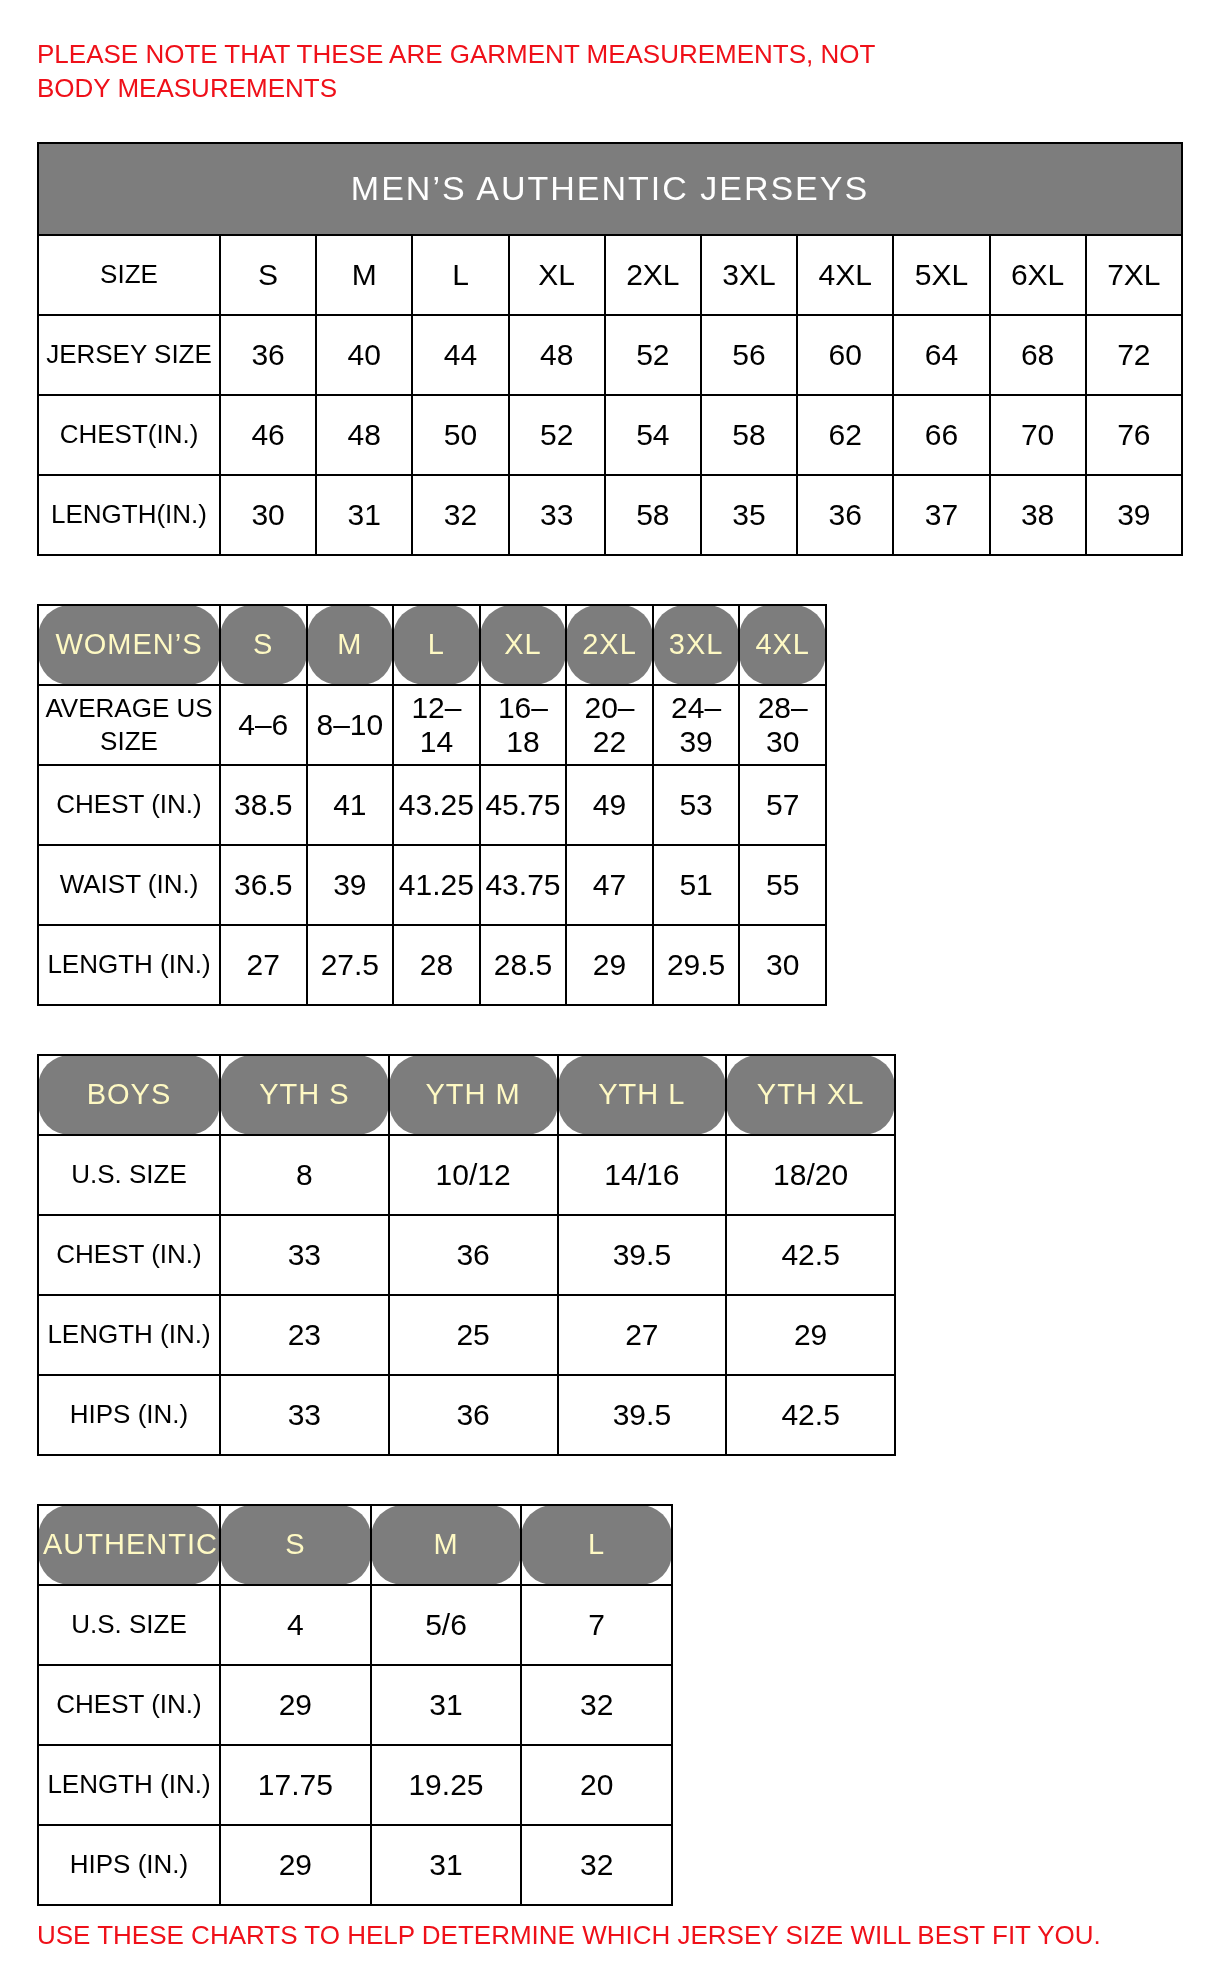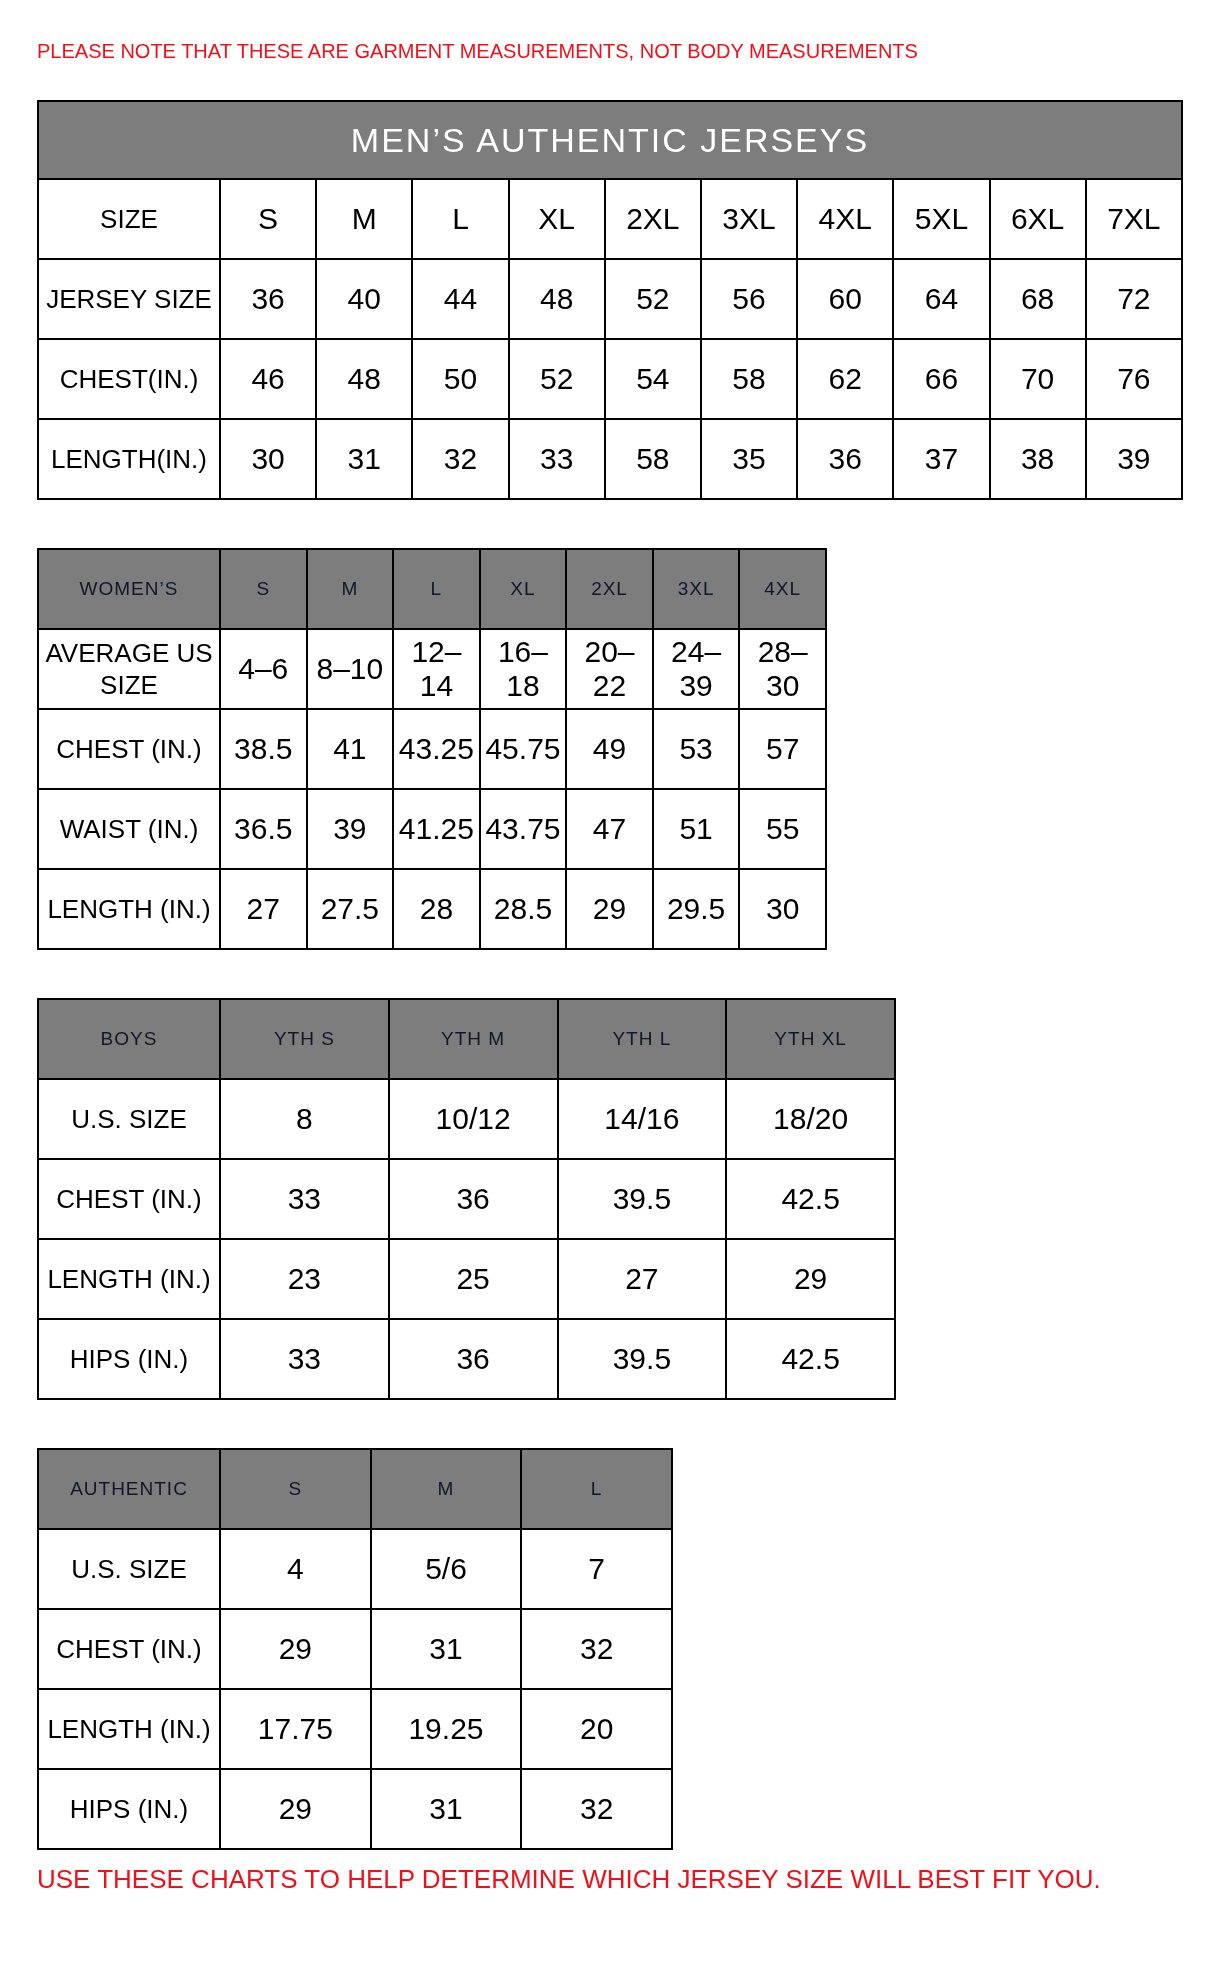--- a/index.html
+++ b/index.html
@@ -23,21 +23,21 @@
   h1.title .squeeze {
     display: inline-block;
     transform: scaleX(0.60);
     transform-origin: left center;
     letter-spacing: 1px;
   }
 
   p.note {
     margin: 14px 0 0 0;
     color: var(--red, #ef1019);
-    font-size: 20px;
+    font-size: 26px;
     line-height: 1.3;
     max-width: 900px;
   }
 
   table.sizing {
     border-collapse: collapse;
     table-layout: fixed;
     margin-top: 48px;
   }
   table.t-mens { width: 1146px; margin-top: 36px; }
@@ -50,31 +50,32 @@
     border: 2px solid #000;
     text-align: center;
     vertical-align: middle;
     height: 80px;
     padding: 2px 4px;
     font-weight: normal;
   }
   table.sizing td { font-size: 30px; }
   table.sizing th.row-label { font-size: 26px; line-height: 1.25; }
   table.sizing th.banner {
-    height: 78px;
+    height: 92px;
     background: var(--gray, #7d7d7d);
     color: #fff;
     font-size: 34px;
     letter-spacing: 2px;
   }
   table.sizing th.gray {
     background: var(--gray, #7d7d7d);
-    color: #0f172a;
-    font-size: 19px;
+    color: #fef9c3;
+    font-size: 29px;
     letter-spacing: 1px;
+    border-radius: 32px;
   }
 
   p.footer {
     margin: 14px 0 0 0;
     color: var(--red, #ef1019);
     font-size: 26px;
     white-space: nowrap;
   }
 </style>
 </head>

